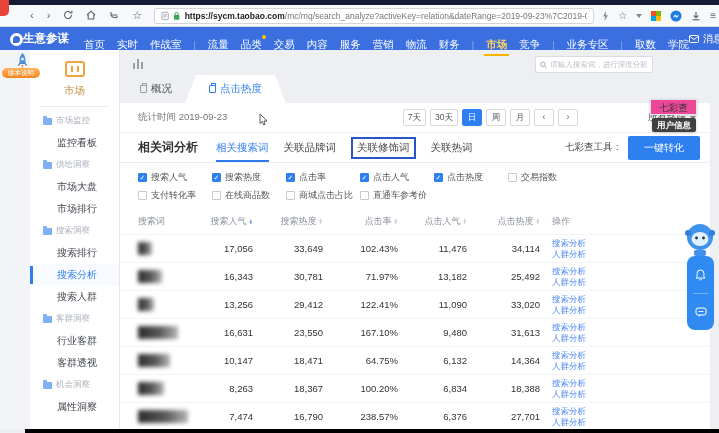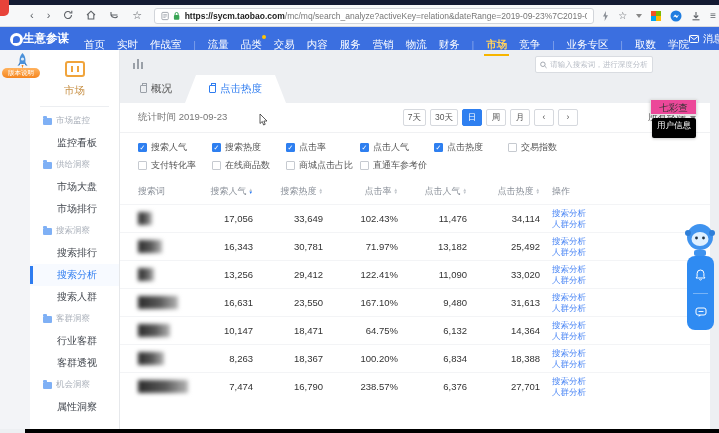--- a/index.html
+++ b/index.html
@@ -105,21 +105,21 @@
   .sort i { font-style:normal; }
   .sort.act i:last-child { color:#2e7cf0; }
   .trow { height:28px; border-top:1px solid #f3f4f6; font-size:9.5px; color:#333; }
   .td.num { text-align:right; }
   .smudge { display:inline-block; height:13px; vertical-align:middle; background:linear-gradient(90deg,#2b2b2b,#5a5a5a 55%,#b5b5b5); filter:blur(2px); border-radius:1px; }
   .action-cell { padding-left:12px; display:flex; flex-direction:column; line-height:1.25; font-size:8.5px; }
   .alink { color:#4a86f5; cursor:pointer; text-decoration:none; }
 
   
   #qicai { position:absolute; top:99px; left:650px; width:47px; height:16px; background:#ec4899; border:1px solid #e2e2e2; box-shadow:0 1px 3px rgba(0,0,0,.18); font-size:9.5px; color:#333; text-align:center; line-height:15px; z-index:7; cursor:pointer; }
-  #userinfo { position:absolute; top:118px; left:652px; width:44px; height:20px; background:#000000; border-radius:2px; color:#fff; font-size:8.5px; text-align:center; line-height:14px; z-index:7; cursor:pointer; box-shadow:0 1px 3px rgba(0,0,0,.2); }
+  #userinfo { position:absolute; top:118px; left:652px; width:44px; height:14px; background:#404040; border-radius:2px; color:#fff; font-size:8.5px; text-align:center; line-height:14px; z-index:7; cursor:pointer; box-shadow:0 1px 3px rgba(0,0,0,.2);font-weight:bold; }
   #sidepill { position:absolute; top:256px; left:687px; width:27px; height:74px; background:#2f8bf2; border-radius:8px; z-index:5; display:flex; flex-direction:column; align-items:center; justify-content:space-evenly; }
   .pill-div { width:15px; height:1px; background:rgba(255,255,255,.35); }
   #mascot { position:absolute; top:221px; left:684px; z-index:6; }
   #blackbar { position:absolute; left:25px; right:0; bottom:0; height:4px; background:#000; z-index:9; }
 </style>
 </head>
 <body>
 
 <div id="app">
 
@@ -303,20 +303,33 @@
             <span class="dbtn">月</span>
             <span class="dbtn">‹</span>
             <span class="dbtn">›</span>
           </div>
         <div class="terminal">
           <span>所有终端</span>
           <span class="caret-down"></span>
         </div>
       </div>
 
+      <div class="section-row">
+        <span class="sec-title">相关词分析</span>
+        <div class="word-tabs">
+            <span class="wtab active">相关搜索词</span>
+            <span class="wtab">关联品牌词</span>
+            <span class="wtab boxed">关联修饰词</span>
+            <span class="wtab">关联热词</span>
+          </div>
+        <div class="tool-area">
+          <span class="tool-label">七彩查工具：</span>
+          <button class="convert-btn">一键转化</button>
+        </div>
+      </div>
 
       <div class="metrics-grid">
           <label class="metric">
             <span class="cbx on">✓</span>
             <span>搜索人气</span>
           </label>
           <label class="metric">
             <span class="cbx on">✓</span>
             <span>搜索热度</span>
           </label>

